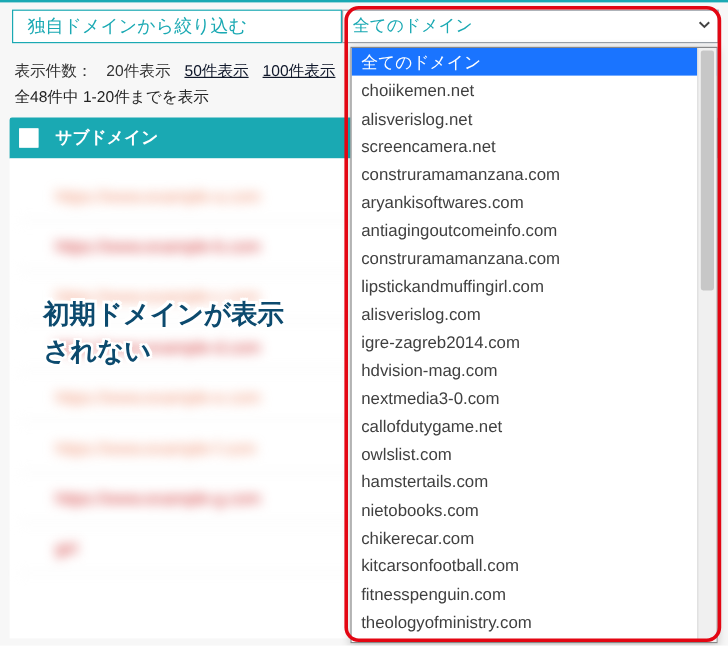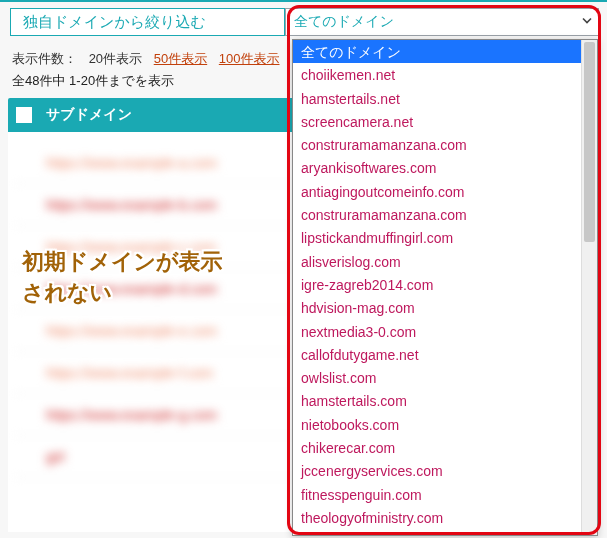--- a/index.html
+++ b/index.html
@@ -54,21 +54,21 @@
     transform: translateY(-50%);
     color: #555;
     pointer-events: none;
   }
   .count-row {
     padding: 4px 10px 2px 12px;
     font-size: 13px;
     color: #333;
   }
   .count-row .opt { margin-right: 8px; filter: blur(0.3px); }
-  .count-link { color: #c2410c; text-decoration: underline; cursor: pointer; margin-right: 8px; }
+  .count-link { color: #0f172a; text-decoration: underline; cursor: pointer; margin-right: 8px; }
   .range-row {
     padding: 2px 10px 8px 12px;
     font-size: 13px;
     color: #222;
   }
   .range-row b { font-weight: normal; }
   .table-head {
     margin: 0 8px;
     background: #1aa9b3;
     color: #fff;
@@ -99,24 +99,24 @@
     display: flex;
     align-items: center;
     padding-left: 30px;
     filter: blur(5px);
     color: #e86;
     font-size: 14px;
   }
   .blur-row.alt { color: #c22; }
   .callout {
     position: absolute;
-    left: 22px;
+    left: 36px;
     top: 245px;
     width: 250px;
-    color: #a16207;
+    color: #0c4a6e;
     font-size: 22px;
     font-weight: bold;
     line-height: 1.4;
     text-shadow:
       -2px -2px 0 #fff, 2px -2px 0 #fff, -2px 2px 0 #fff, 2px 2px 0 #fff,
       0 -2px 0 #fff, 0 2px 0 #fff, -2px 0 0 #fff, 2px 0 0 #fff;
     z-index: 20;
     pointer-events: none;
   }
   
@@ -131,21 +131,21 @@
     z-index: 30;
   }
   .dropdown-inner {
     max-height: 495px;
     overflow: hidden;
   }
   .dd-opt {
     padding: 2px 8px 1px 8px;
     font-size: 14px;
     line-height: 1.45;
-    color: #be185d;
+    color: #404040;
     cursor: pointer;
     white-space: nowrap;
   }
   .dd-opt.selected {
     background: #1a74ff;
     color: #fff;
   }
   .dd-scrollbar {
     position: absolute;
     right: 0; top: 0; bottom: 0;
@@ -217,37 +217,37 @@
 
 <div class="callout">
   <span>初期ドメインが表示</span><br>
   <span>されない</span>
 </div>
 
 <div class="dropdown">
   <div class="dropdown-inner" id="dd-inner">
       <div class="dd-opt selected">全てのドメイン</div>
       <div class="dd-opt">choiikemen.net</div>
-      <div class="dd-opt">hamstertails.net</div>
+      <div class="dd-opt">alisverislog.net</div>
       <div class="dd-opt">screencamera.net</div>
       <div class="dd-opt">construramamanzana.com</div>
       <div class="dd-opt">aryankisoftwares.com</div>
       <div class="dd-opt">antiagingoutcomeinfo.com</div>
       <div class="dd-opt">construramamanzana.com</div>
       <div class="dd-opt">lipstickandmuffingirl.com</div>
       <div class="dd-opt">alisverislog.com</div>
       <div class="dd-opt">igre-zagreb2014.com</div>
       <div class="dd-opt">hdvision-mag.com</div>
       <div class="dd-opt">nextmedia3-0.com</div>
       <div class="dd-opt">callofdutygame.net</div>
       <div class="dd-opt">owlslist.com</div>
       <div class="dd-opt">hamstertails.com</div>
       <div class="dd-opt">nietobooks.com</div>
       <div class="dd-opt">chikerecar.com</div>
-      <div class="dd-opt">jccenergyservices.com</div>
+      <div class="dd-opt">kitcarsonfootball.com</div>
       <div class="dd-opt">fitnesspenguin.com</div>
       <div class="dd-opt">theologyofministry.com</div>
       <div class="dd-opt">tkdive.com</div>
     </div>
   <div class="dd-scrollbar">
     <div class="dd-thumb"></div>
   </div>
 </div>
 
 <div class="highlight-box"></div>

